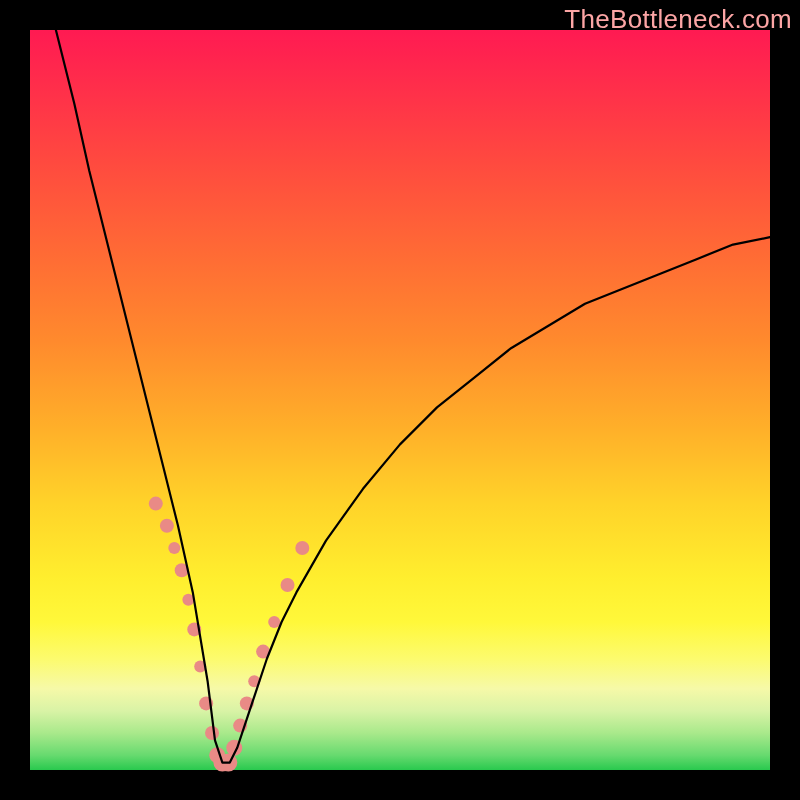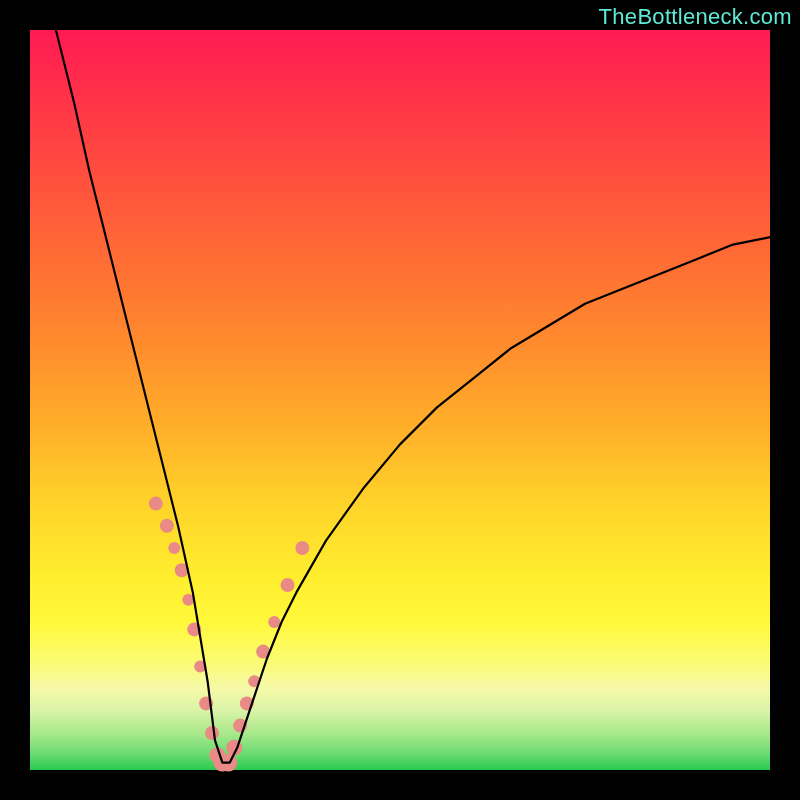--- a/index.html
+++ b/index.html
@@ -40,22 +40,22 @@
       #d9f3a6 92%,
       #a9e98b 95%,
       #67da6f 98%,
       #29c94e 100%
     );
   }
   .watermark {
     position: absolute;
     top: 4px;
     right: 8px;
-    color: #5eead4;
-    font-size: 22px;
+    color: #fca5a5;
+    font-size: 26px;
     font-weight: 500;
     letter-spacing: 0.3px;
     user-select: none;
   }
   svg.curves {
     position: absolute;
     left: 0;
     top: 0;
     width: 740px;
     height: 740px;

